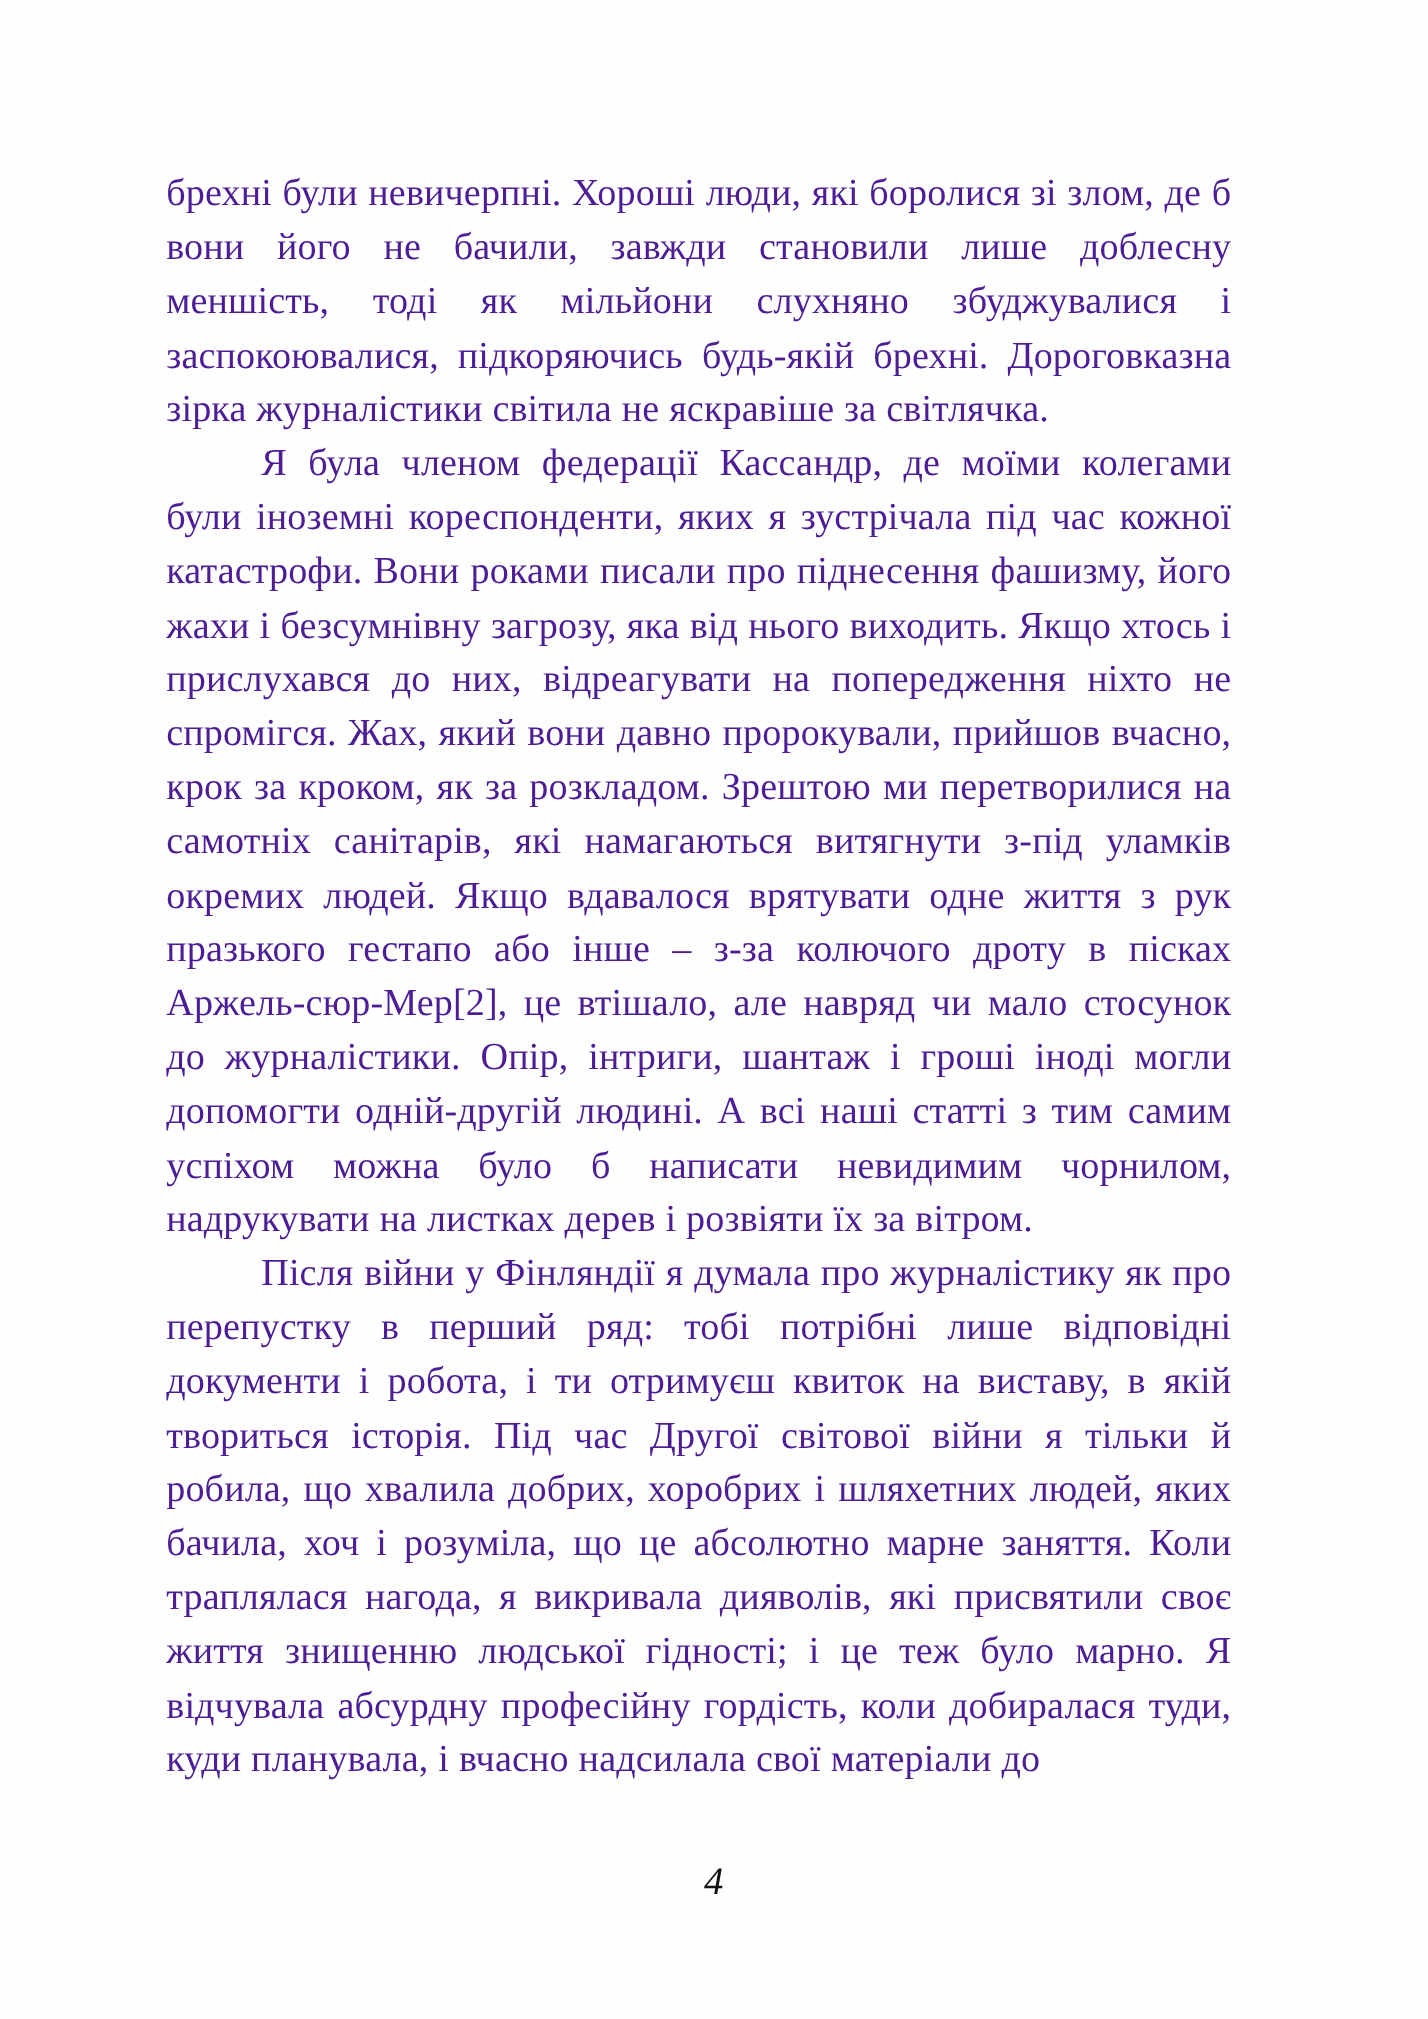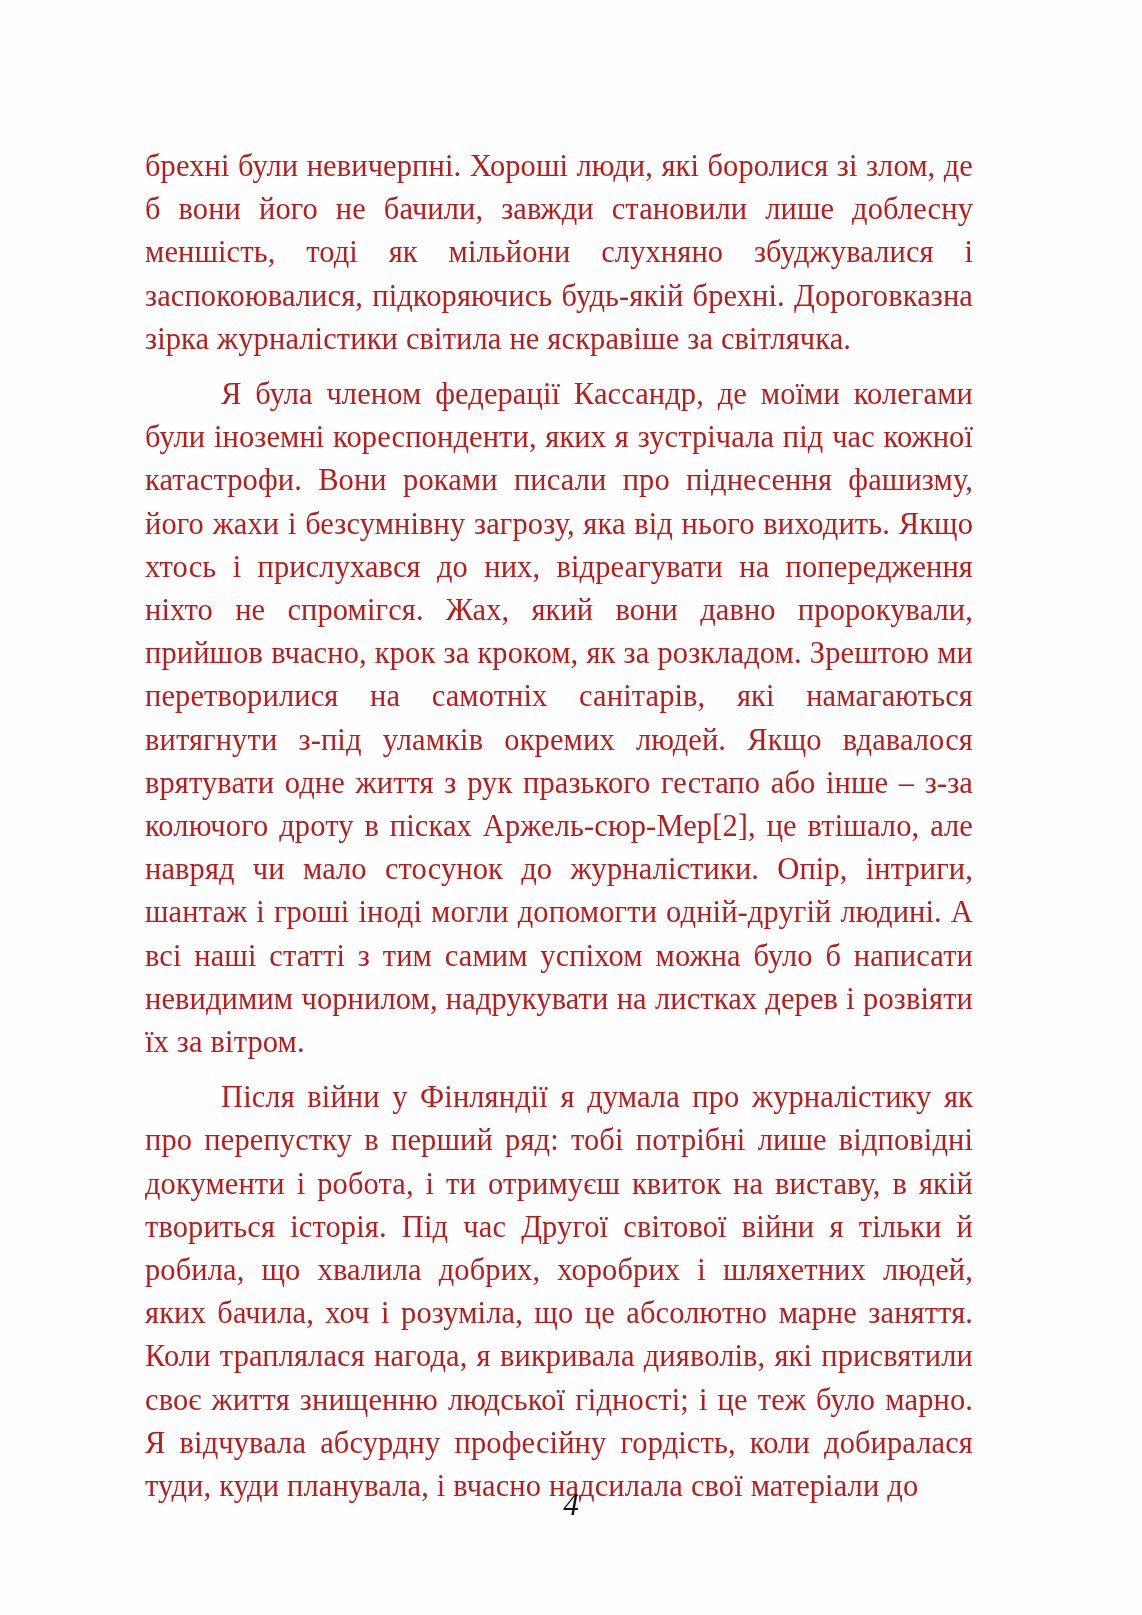--- a/index.html
+++ b/index.html
@@ -24,26 +24,26 @@
   }
 
   .text-block {
     position: absolute;
     left: 133px;
     top: 133px;
     width: 852px;
   }
 
   .para {
-    margin: 12px;
+    margin: 0;
     text-align: justify;
     text-justify: inter-word;
     font-size: 30.5px;
     line-height: 43.2px;
-    color: #b91c1c;
+    color: #4c1d95;
     letter-spacing: 0.1px;
     word-spacing: 0.2px;
     -webkit-font-smoothing: antialiased;
   }
 
   .para + .para {
     margin-top: 0;
   }
 
   .para.indent {

